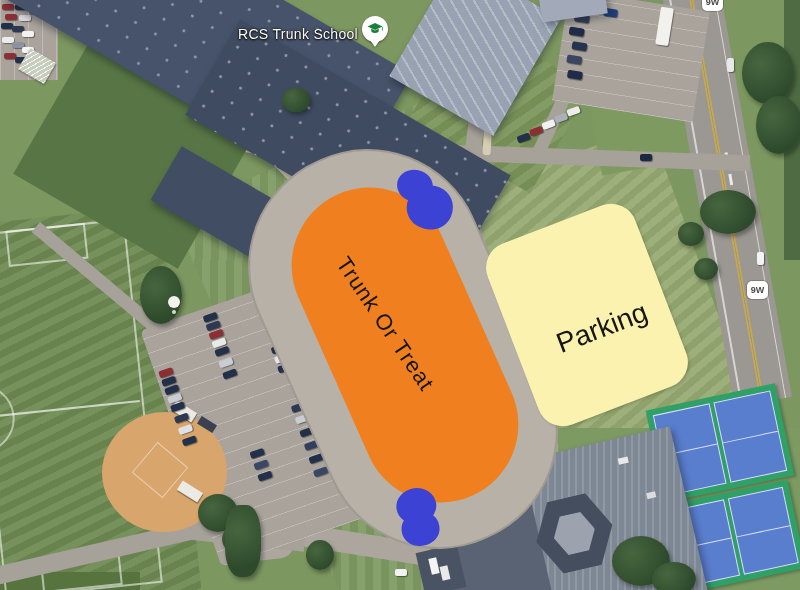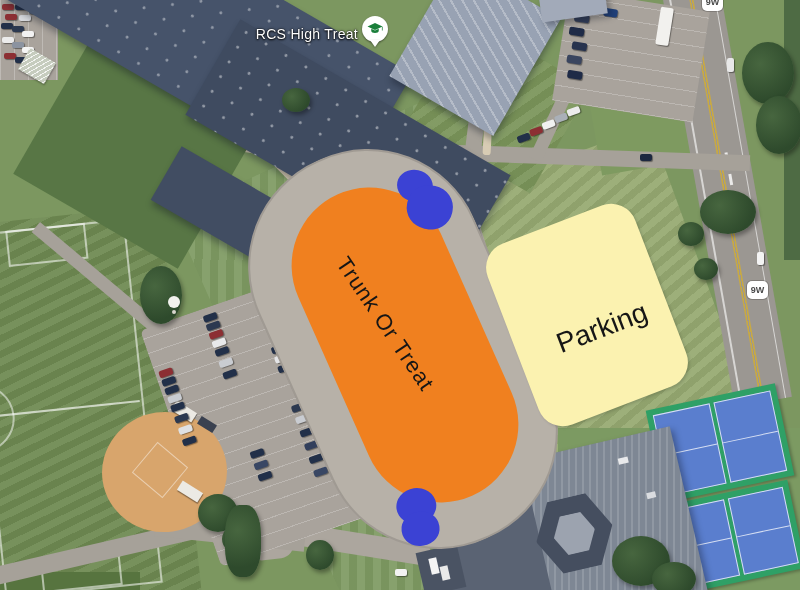--- a/index.html
+++ b/index.html
@@ -242,21 +242,21 @@
 
   <div class="a" style="left:392px;top:170px;width:64px;height:62px;transform:rotate(12deg);">
     <div class="a marker-lobe" style="left: 2px; top: 2px; width: 36px; height: 32px; border-radius: 50%; background-color: rgb(59, 66, 212);"></div>
     <div class="a marker-lobe" style="left: 16px; top: 14px; width: 46px; height: 44px; border-radius: 48%; background-color: rgb(59, 66, 212);"></div>
   </div>
   <div class="a" style="left:394px;top:488px;width:48px;height:60px;transform:rotate(-8deg);">
     <div class="a marker-lobe" style="left: 4px; top: 0px; width: 40px; height: 36px; border-radius: 50%; background-color: rgb(59, 66, 212);"></div>
     <div class="a marker-lobe" style="left: 6px; top: 24px; width: 38px; height: 34px; border-radius: 48%; background-color: rgb(59, 66, 212);"></div>
   </div>
 
-  <div class="a" id="poi-text" style="left:150px;top:26px;width:208px;text-align:right;">RCS High Treat</div>
+  <div class="a" id="poi-text" style="left:150px;top:26px;width:208px;text-align:right;">RCS Trunk School</div>
   <div class="a" style="left:362px;top:16px;width:26px;height:36px;">
     <div class="pin">
       <span style="display:flex;">
         <svg width="18" height="18" viewBox="0 0 24 24">
             <path fill="#1B7F3B" d="M12 4l10 4.6-10 4.6L2 8.6 12 4zm-5 7.6l5 2.3 5-2.3v3.1c0 1.5-2.2 2.7-5 2.7s-5-1.2-5-2.7v-3.1z"></path>
             <path fill="#1B7F3B" d="M21.2 9h1v5h-1z"></path>
           </svg>
       </span>
     </div>
     <div class="pin-tail" style="margin:-2px auto 0;"></div>

